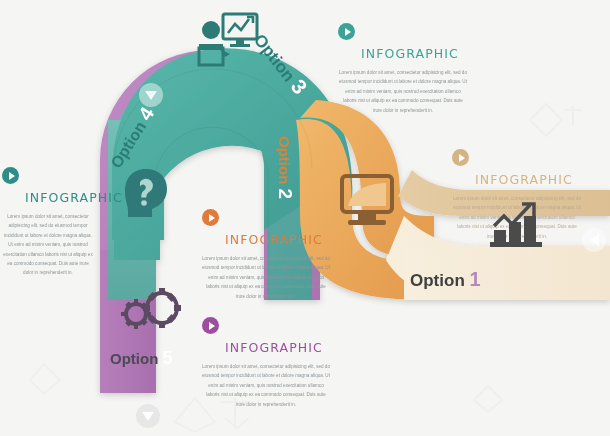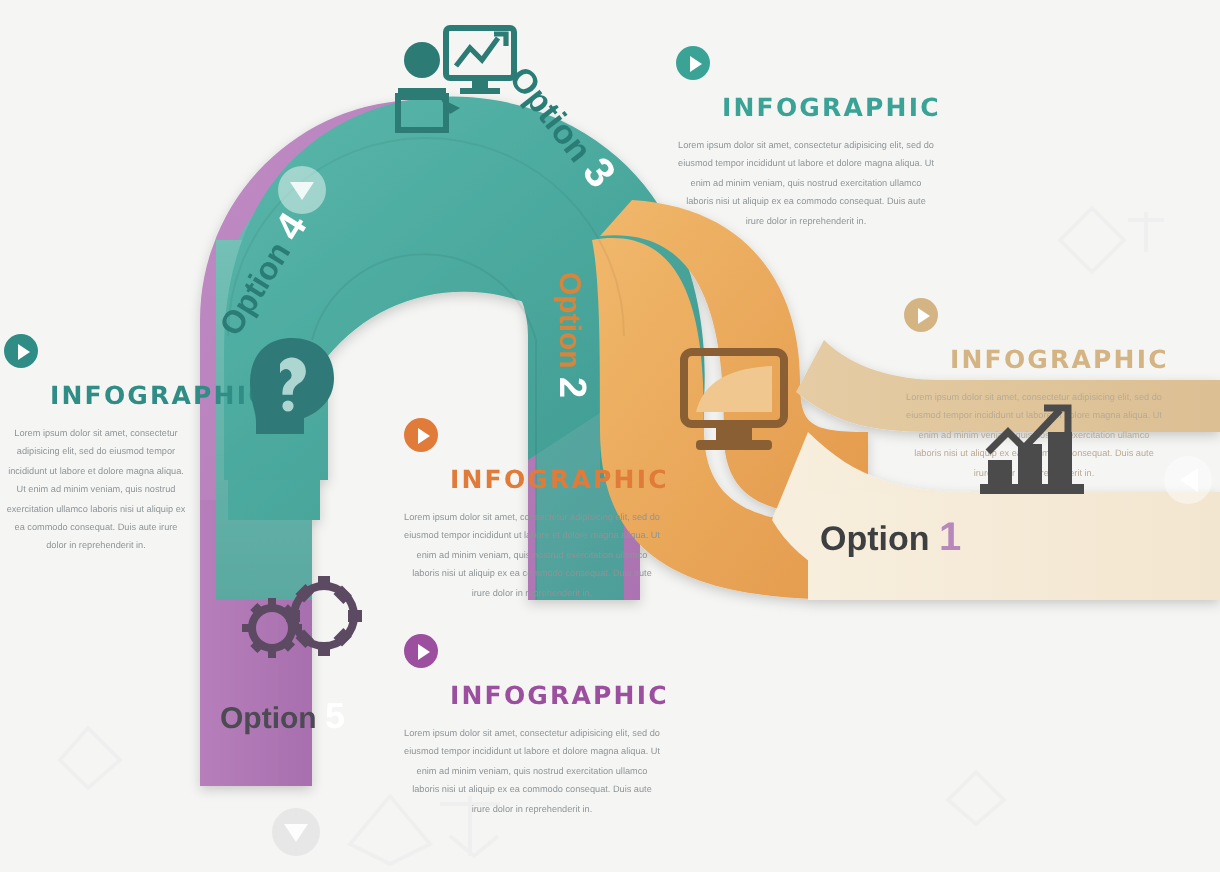--- a/index.html
+++ b/index.html
@@ -19,21 +19,21 @@
     width:17px;height:17px;border-radius:50%;
     display:flex;align-items:center;justify-content:center;
     flex:0 0 auto;
   }
   .ih .play span{
     display:block;width:0;height:0;
     border-top:4px solid transparent;border-bottom:4px solid transparent;
     border-left:6px solid #fff;margin-left:2px;
   }
   .ih .ttl{
-    font-size:12.5px;font-weight:bold;letter-spacing:1.1px;
+    font-size:12.5px;font-weight:normal;letter-spacing:1.1px;
     font-family:"DejaVu Sans", sans-serif;
     margin-top:44px;
   }
   .body{
     font-size:4.6px;line-height:2.05;color:#8d9496;text-align:center;
     width:100%;
   }
 
   
   .optlabel{position:absolute;font-weight:bold;white-space:nowrap;}
@@ -189,21 +189,21 @@
   <div class="optlabel" style="left:104px;top:160px;transform:rotate(-58deg);transform-origin:left top;font-size:16px;color:#2a7d76;">
     <span>Option</span>
     <span class="num" style="font-size:20px;color:#fff;">4</span>
   </div>
 
   <div class="optlabel" style="left:296px;top:136px;transform:rotate(90deg);transform-origin:left top;font-size:15px;color:#d6853c;">
     <span>Option</span>
     <span class="num" style="font-size:19px;color:#fff;">2</span>
   </div>
 
-  <div class="optlabel" style="left:410px;top:258px;font-size:17px;color:#3e3f41;">
+  <div class="optlabel" style="left:410px;top:268px;font-size:17px;color:#3e3f41;">
     <span>Option</span>
     <span class="num" style="font-size:20px;color:#b788bb;">1</span>
   </div>
 
   <div class="optlabel" style="left:110px;top:348px;font-size:15px;color:#4c4a52;">
     <span>Option</span>
     <span class="num" style="font-size:18px;color:#fff;">5</span>
   </div>
 
   <svg class="icon" style="left:190px;top:8px;" width="70" height="60" viewBox="0 0 70 60">

